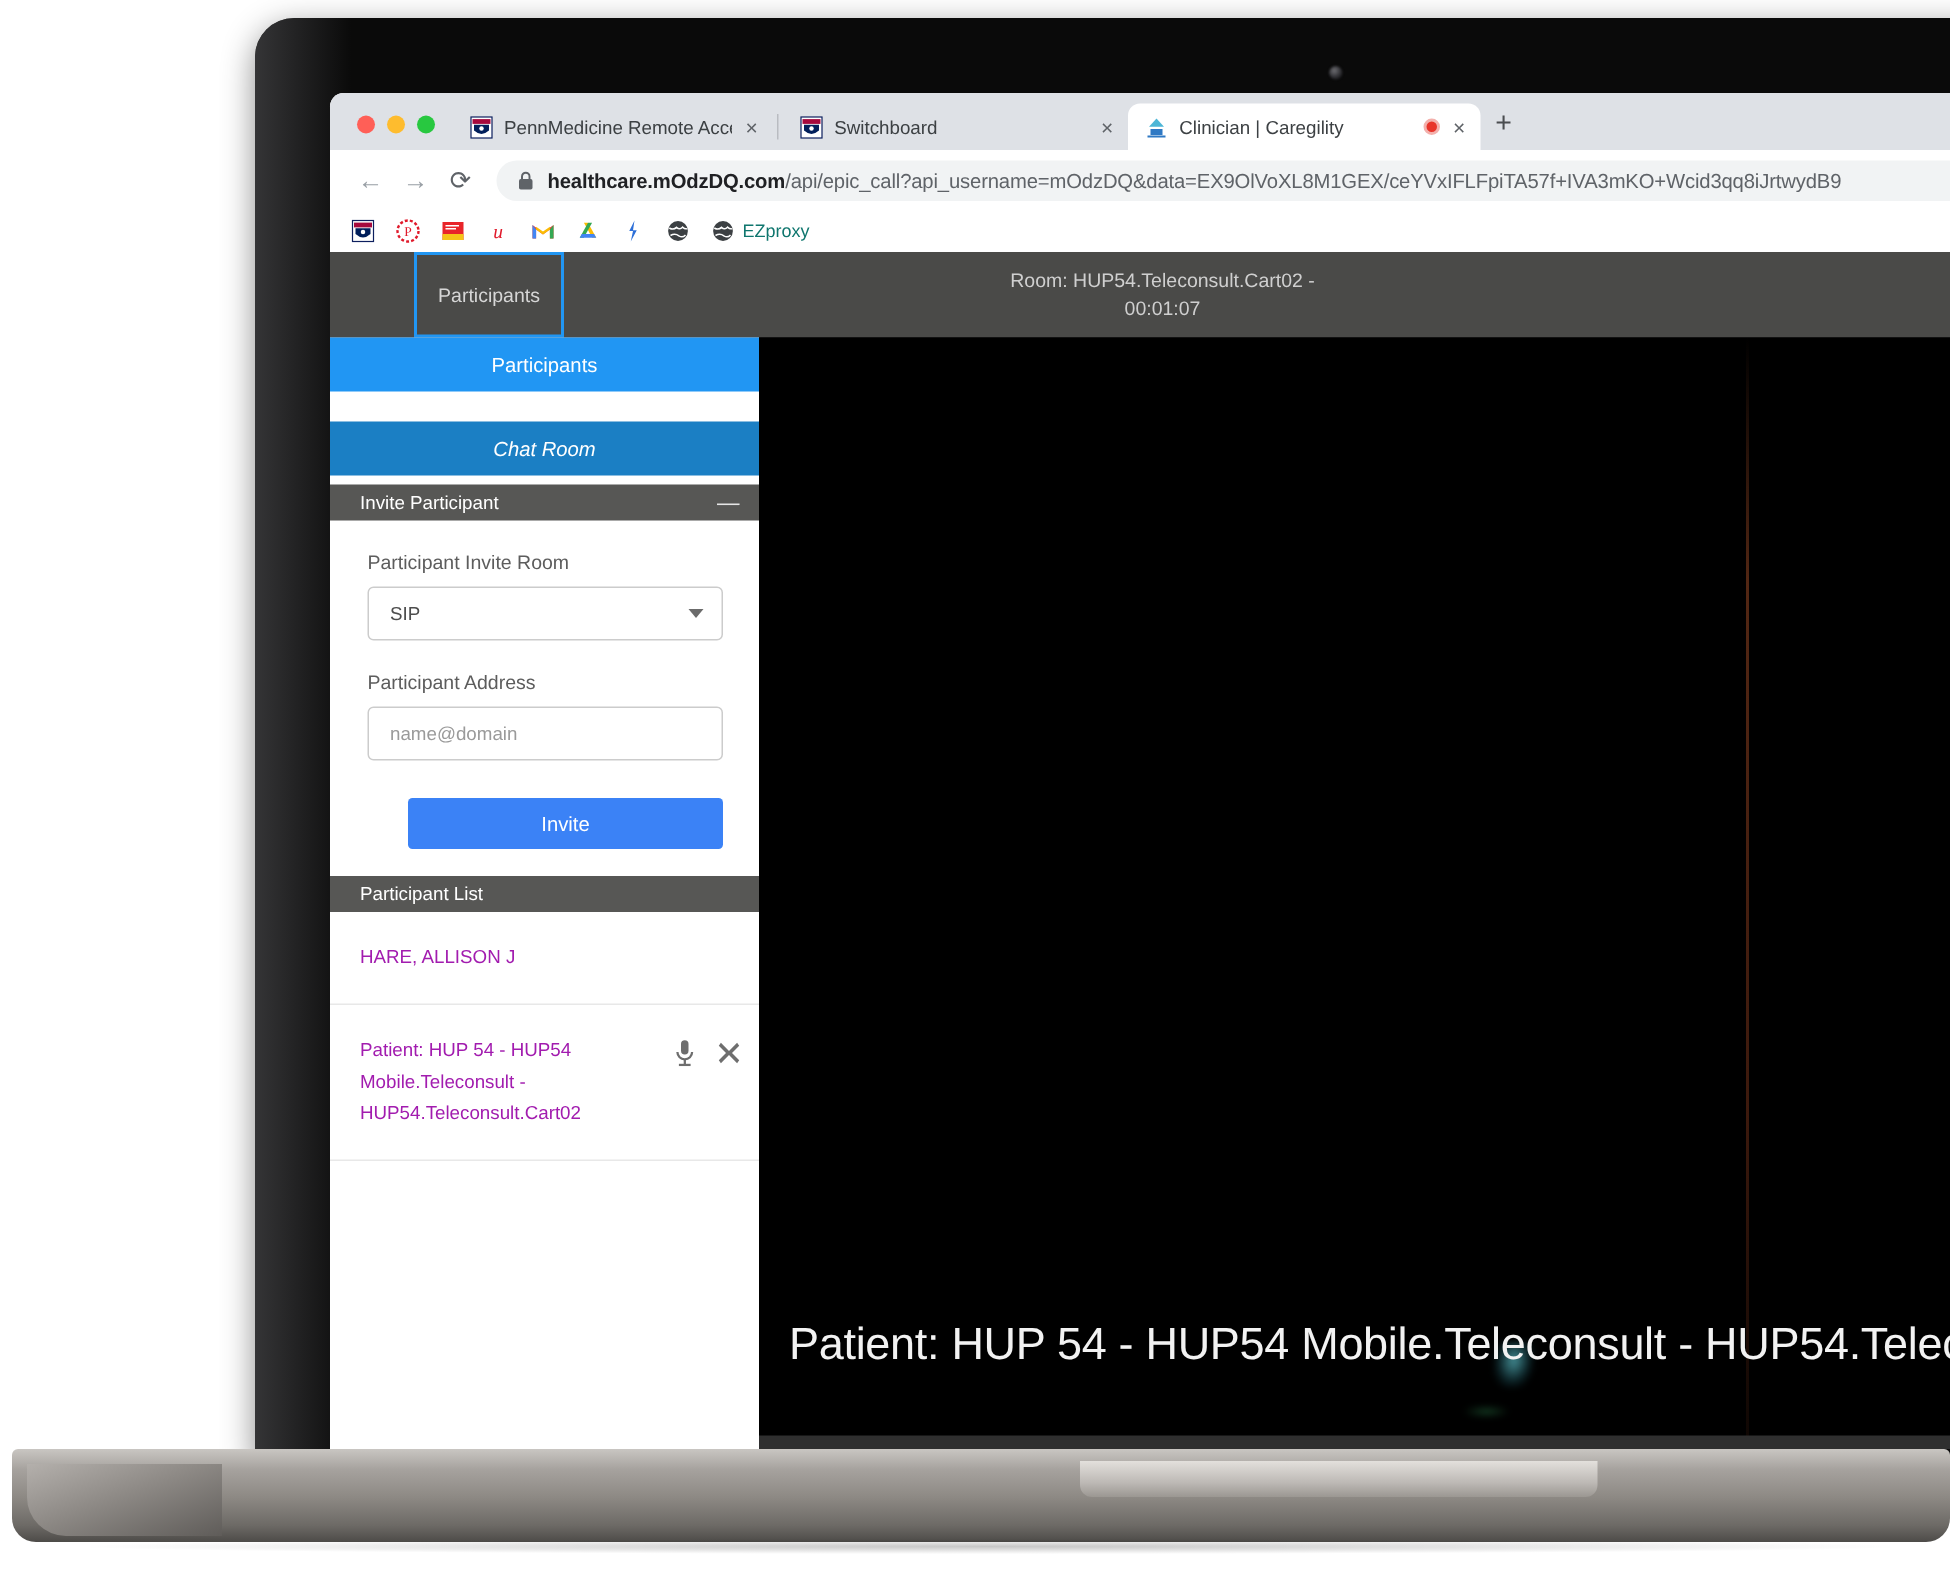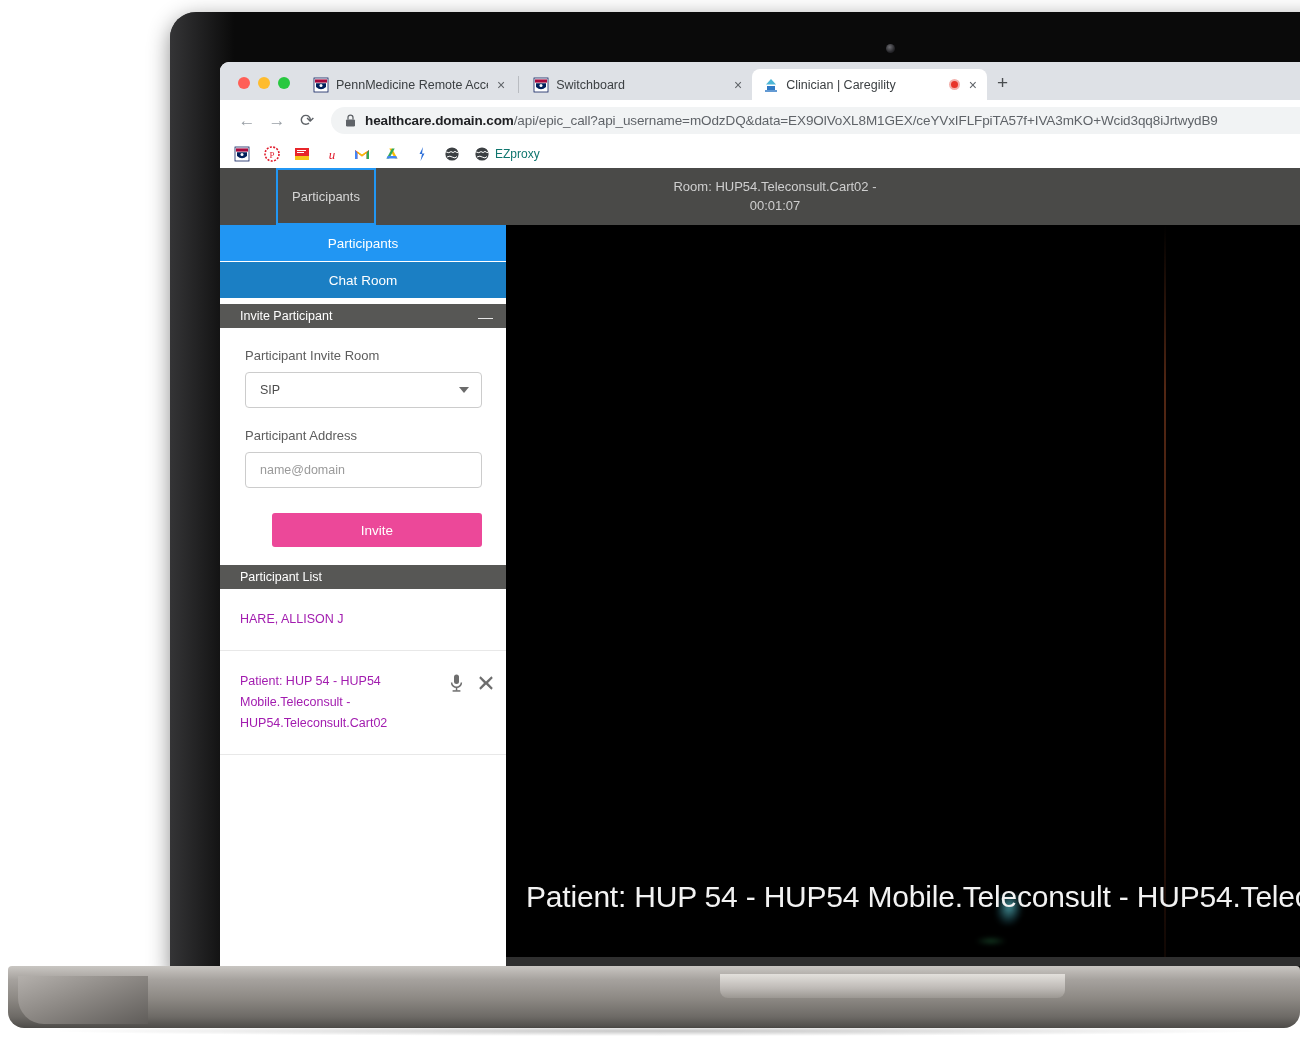--- a/index.html
+++ b/index.html
@@ -162,21 +162,21 @@
     position: absolute; left: 0; top: 57px;
     width: 286px; height: 741px;
     background: #ffffff;
     z-index: 5;
   }
   .sb-tab {
     height: 36px; display: flex; align-items: center; justify-content: center;
     color: #ffffff; font-size: 13.5px;
   }
   .sb-tab.primary { background: #2196f3; }
-  .sb-tab.secondary { background: #1b7fc4; margin-top: 1px; }
+  .sb-tab.secondary { background: #1b7fc4; margin-top: 20px; font-style: italic; }
   .sb-section {
     height: 24px; background: #575755; color: #ffffff; font-size: 12.5px;
     display: flex; align-items: center; justify-content: space-between;
     padding: 0 13px 0 20px; margin-top: 6px;
   }
   .sb-section .collapse { font-size: 15px; line-height: 1; color: #e6e6e6; }
   .field-label { font-size: 13px; color: #5d5d5d; padding: 20px 0 9px 25px; }
   .select-box {
     margin: 0 24px 0 25px; height: 36px;
     border: 1px solid #ccc; border-radius: 4px;
@@ -186,21 +186,21 @@
   }
   .caret { width: 0; height: 0; border-left: 5px solid transparent; border-right: 5px solid transparent; border-top: 6px solid #6b6b6b; }
   .text-box {
     margin: 0 24px 0 25px; height: 36px;
     border: 1px solid #ccc; border-radius: 4px;
     display: flex; align-items: center; padding: 0 14px;
     font-size: 12.5px; color: #9a9a9a;
   }
   .invite-btn {
     margin: 25px 24px 0 52px; height: 34px;
-    background: #ec4899; border-radius: 3px;
+    background: #3b82f6; border-radius: 3px;
     display: flex; align-items: center; justify-content: center;
     color: #ffffff; font-size: 13.5px;
   }
   .plist-row {
     border-bottom: 1px solid #e8e8e8;
     padding: 20px 12px 20px 20px;
     display: flex; align-items: flex-start; justify-content: space-between; gap: 10px;
   }
   .plist-name { font-size: 12.5px; color: #a21caf; line-height: 21px; }
   .row-icons { display: flex; align-items: center; gap: 14px; padding-top: 2px; }
@@ -300,21 +300,21 @@
 
     <div class="toolbar">
       <div class="navbtn">←</div>
       <div class="navbtn">→</div>
       <div class="navbtn enabled">⟳</div>
       <div class="omnibox">
         <svg class="lockicon" width="11" height="13" viewBox="0 0 11 13">
           <rect x="1" y="5.4" width="9" height="7" rx="1.2" fill="#5f6368"></rect>
           <path d="M3 5.4 V3.6 a2.5 2.5 0 0 1 5 0 V5.4" fill="none" stroke="#5f6368" stroke-width="1.3"></path>
         </svg>
-        <span class="url"><span class="host">healthcare.domain.com</span><span class="rest">/api/epic_call?api_username=mOdzDQ&amp;data=EX9OlVoXL8M1GEX/ceYVxIFLFpiTA57f+IVA3mKO+Wcid3qq8iJrtwydB9</span></span>
+        <span class="url"><span class="host">healthcare.mOdzDQ.com</span><span class="rest">/api/epic_call?api_username=mOdzDQ&amp;data=EX9OlVoXL8M1GEX/ceYVxIFLFpiTA57f+IVA3mKO+Wcid3qq8iJrtwydB9</span></span>
       </div>
     </div>
 
     <div class="bookmarks">
       <div class="bm">
         <svg class="fav" viewBox="0 0 16 16">
           <rect x="1" y="1" width="14" height="14" fill="#fff" stroke="#0d1f5e" stroke-width="0.8"></rect>
           <rect x="2" y="2.4" width="12" height="3.2" fill="#a6093d"></rect>
           <path d="M8 6.2 L13 6.2 L13 10 Q8 14.5 3 10 L3 6.2 Z" fill="#011f5b"></path>
           <circle cx="8" cy="8.6" r="1.5" fill="#fff"></circle>

